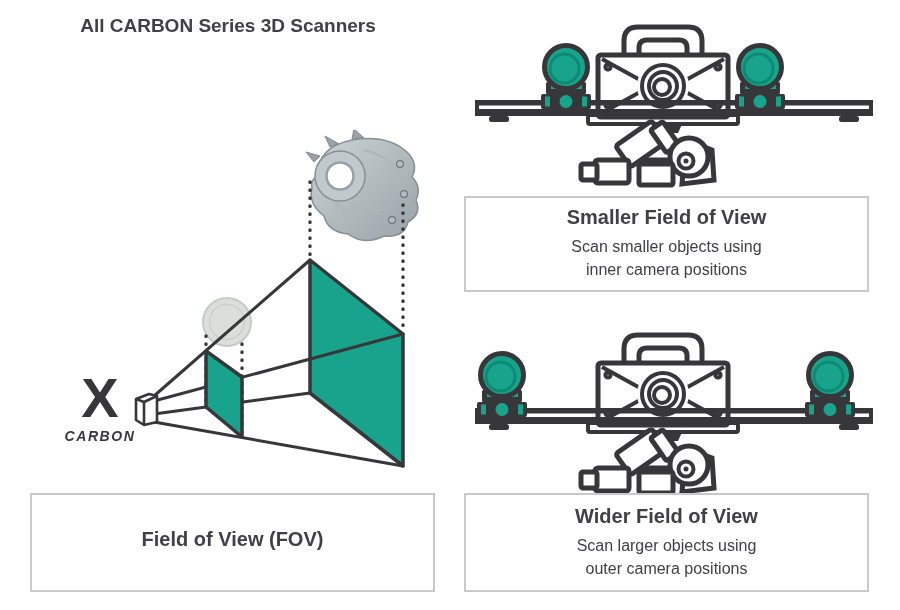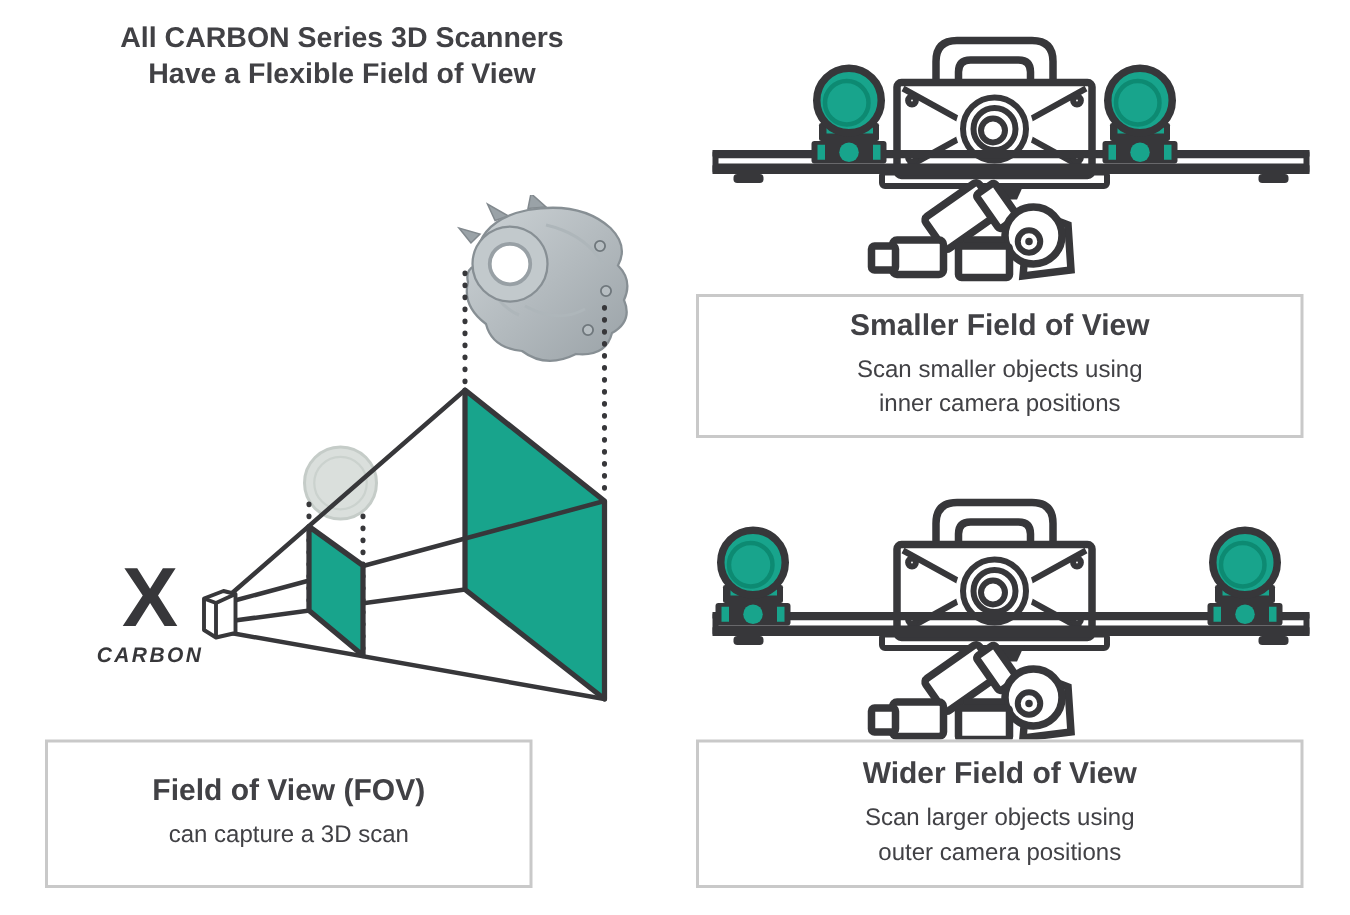--- a/index.html
+++ b/index.html
@@ -11,21 +11,21 @@
           font-family:"Liberation Sans",sans-serif;}
   .main-title{position:absolute;left:18px;top:14px;width:420px;text-align:center;
               font-weight:bold;font-size:19px;line-height:1.26;color:var(--text);}
   .logo{position:absolute;left:50px;top:372px;width:100px;text-align:center;color:var(--outline);}
   .logo-x{display:block;font-size:56px;font-weight:bold;line-height:0.92;}
   .logo-name{display:block;font-size:14px;font-weight:bold;letter-spacing:1.6px;margin-top:4px;font-style:italic;}
   .caption-box{position:absolute;box-sizing:border-box;background:#fff;border:2px solid var(--box-border);
                display:flex;flex-direction:column;align-items:center;justify-content:center;text-align:center;}
   .caption-title{font-size:20px;font-weight:bold;color:var(--text);margin-bottom:7px;}
   .caption-line{font-size:16px;color:var(--text);line-height:1.42;}
-  .box-fov{left:30px;top:493px;width:325px;height:99px;}
+  .box-fov{left:30px;top:493px;width:405px;height:99px;}
   .box-smaller{left:464px;top:196px;width:405px;height:96px;}
   .box-wider{left:464px;top:493px;width:405px;height:99px;}
   svg{position:absolute;display:block;}
   .svg-fov{left:40px;top:130px;}
   .svg-scan-top{left:455px;top:10px;}
   .svg-scan-bottom{left:455px;top:318px;}
   
   .sk3n{stroke:var(--outline);stroke-width:3;fill:none;stroke-linecap:round;}
   .sk4n{stroke:var(--outline);stroke-width:4;fill:none;}
   .sk5{stroke:var(--outline);stroke-width:5;fill:#fff;}
@@ -35,21 +35,20 @@
   .dark{fill:var(--outline);}
   .tealfill{fill:var(--teal);}
 </style>
 </head>
 <body>
 
 <div class="canvas">
 
   <div class="main-title">
     <div>All CARBON Series 3D Scanners</div>
-    <div>Have a Flexible Field of View</div>
   </div>
 
   <svg width="0" height="0" style="position:absolute" aria-hidden="true">
     <defs>
       <linearGradient id="castGrad" x1="0" y1="0" x2="1" y2="1">
         <stop offset="0" stop-color="var(--cast-light)"></stop>
         <stop offset="1" stop-color="var(--cast-dark)"></stop>
       </linearGradient>
 
       <g id="scanner-base">
@@ -167,21 +166,20 @@
   </svg>
 
   <svg class="svg-scan-bottom" width="440" height="190" viewBox="0 0 440 190">
     <use href="#scanner-base"></use>
     <use href="#camera-sym" x="47" y="57"></use>
     <use href="#camera-sym" x="375" y="57"></use>
   </svg>
 
   <div class="caption-box box-fov">
     <div class="caption-title">Field of View (FOV)</div>
-    <div class="caption-line">can capture a 3D scan</div>
   </div>
 
   <div class="caption-box box-smaller">
     <div class="caption-title">Smaller Field of View</div>
     <div class="caption-line">Scan smaller objects using</div>
     <div class="caption-line">inner camera positions</div>
   </div>
 
   <div class="caption-box box-wider">
     <div class="caption-title">Wider Field of View</div>

